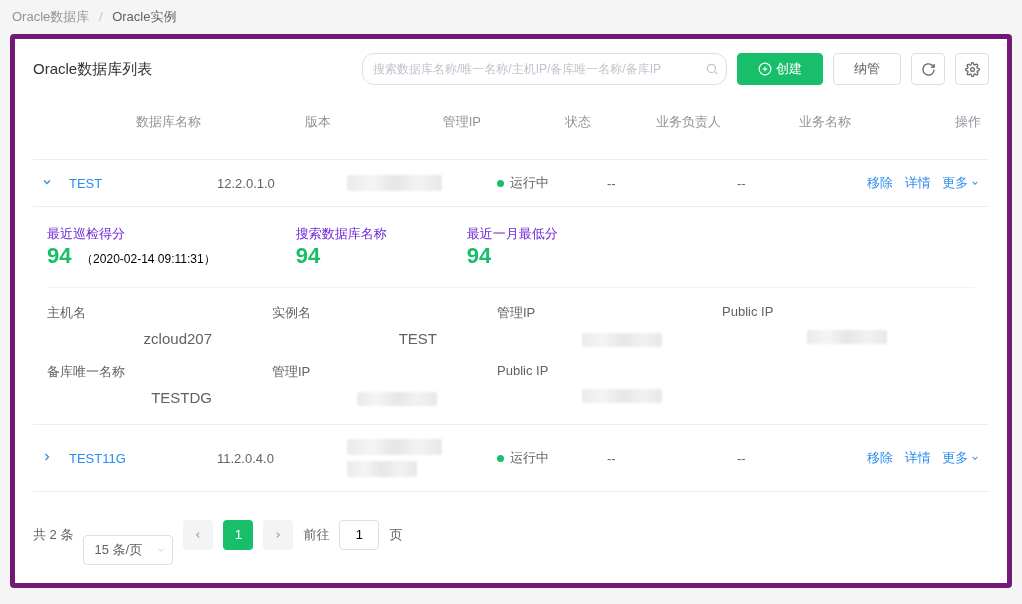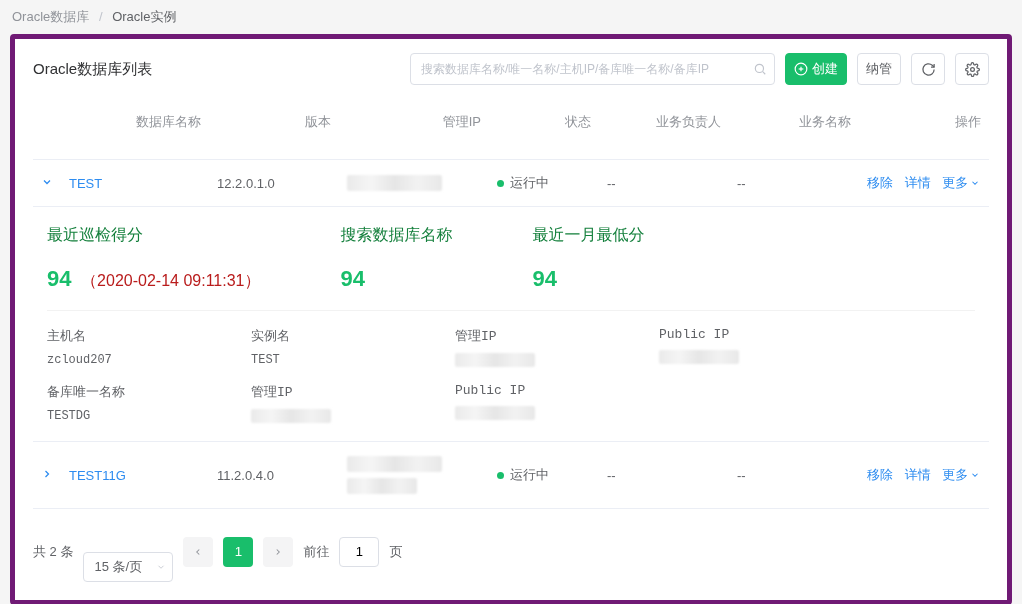--- a/index.html
+++ b/index.html
@@ -37,41 +37,41 @@
     color: #303133;
   }
   .search-box {
     position: relative;
     width: 365px;
   }
   .search-box input {
     width: 100%;
     height: 32px;
     border: 1px solid #dcdfe6;
-    border-radius: 4px;
+    border-radius: 12px;
     padding: 0 30px 0 10px;
     font-size: 12px;
     color: #606266;
     outline: none;
   }
   .search-box input::placeholder { color: #c0c4cc; }
   .search-box .search-icon {
     position: absolute;
     right: 8px;
     top: 50%;
     transform: translateY(-50%);
     color: #c0c4cc;
     pointer-events: none;
   }
   .btn {
     height: 32px;
     border: 1px solid #dcdfe6;
     border-radius: 4px;
     background: #fff;
-    padding: 0 8px;
+    padding: 0 20px;
     font-size: 13px;
     cursor: pointer;
     display: inline-flex;
     align-items: center;
     gap: 4px;
     color: #606266;
   }
   .btn-primary {
     background: #19be6b;
     border-color: #19be6b;
@@ -144,50 +144,50 @@
   .detail-panel {
     padding: 14px 14px 18px 14px;
   }
   .score-row {
     display: flex;
     gap: 80px;
     padding: 4px 0 18px 0;
     border-bottom: 1px solid #f2f2f2;
   }
   .score-block .lbl {
-    font-size: 16px;
-    color: #15803d;
-    margin-bottom: 20px;
+    font-size: 13px;
+    color: #6d28d9;
+    margin-bottom: 0;
   }
   .score-block .val {
     font-size: 22px;
     font-weight: bold;
     color: #19be6b;
     display: inline-block;
   }
   .score-block .ts {
-    font-size: 16px;
-    color: #b91c1c;
+    font-size: 12px;
+    color: #000000;
     margin-left: 6px;
   }
   .info-row {
     display: flex;
-    gap: 39px;
+    gap: 60px;
     padding-top: 16px;
-    font-family: Liberation Mono, monospace;
   }
   .info-col { min-width: 165px; }
   .info-col .lbl {
     color: #606266;
     font-size: 13px;
     margin-bottom: 8px;
   }
   .info-col .val {
     color: #606266;
-    font-size: 12px;
+    font-size: 15px;
+    text-align: right;
   }
   .pagination {
     display: flex;
     align-items: center;
     gap: 10px;
     padding: 12px 0 4px 0;
     font-size: 13px;
     color: #606266;
   }
   .select {

